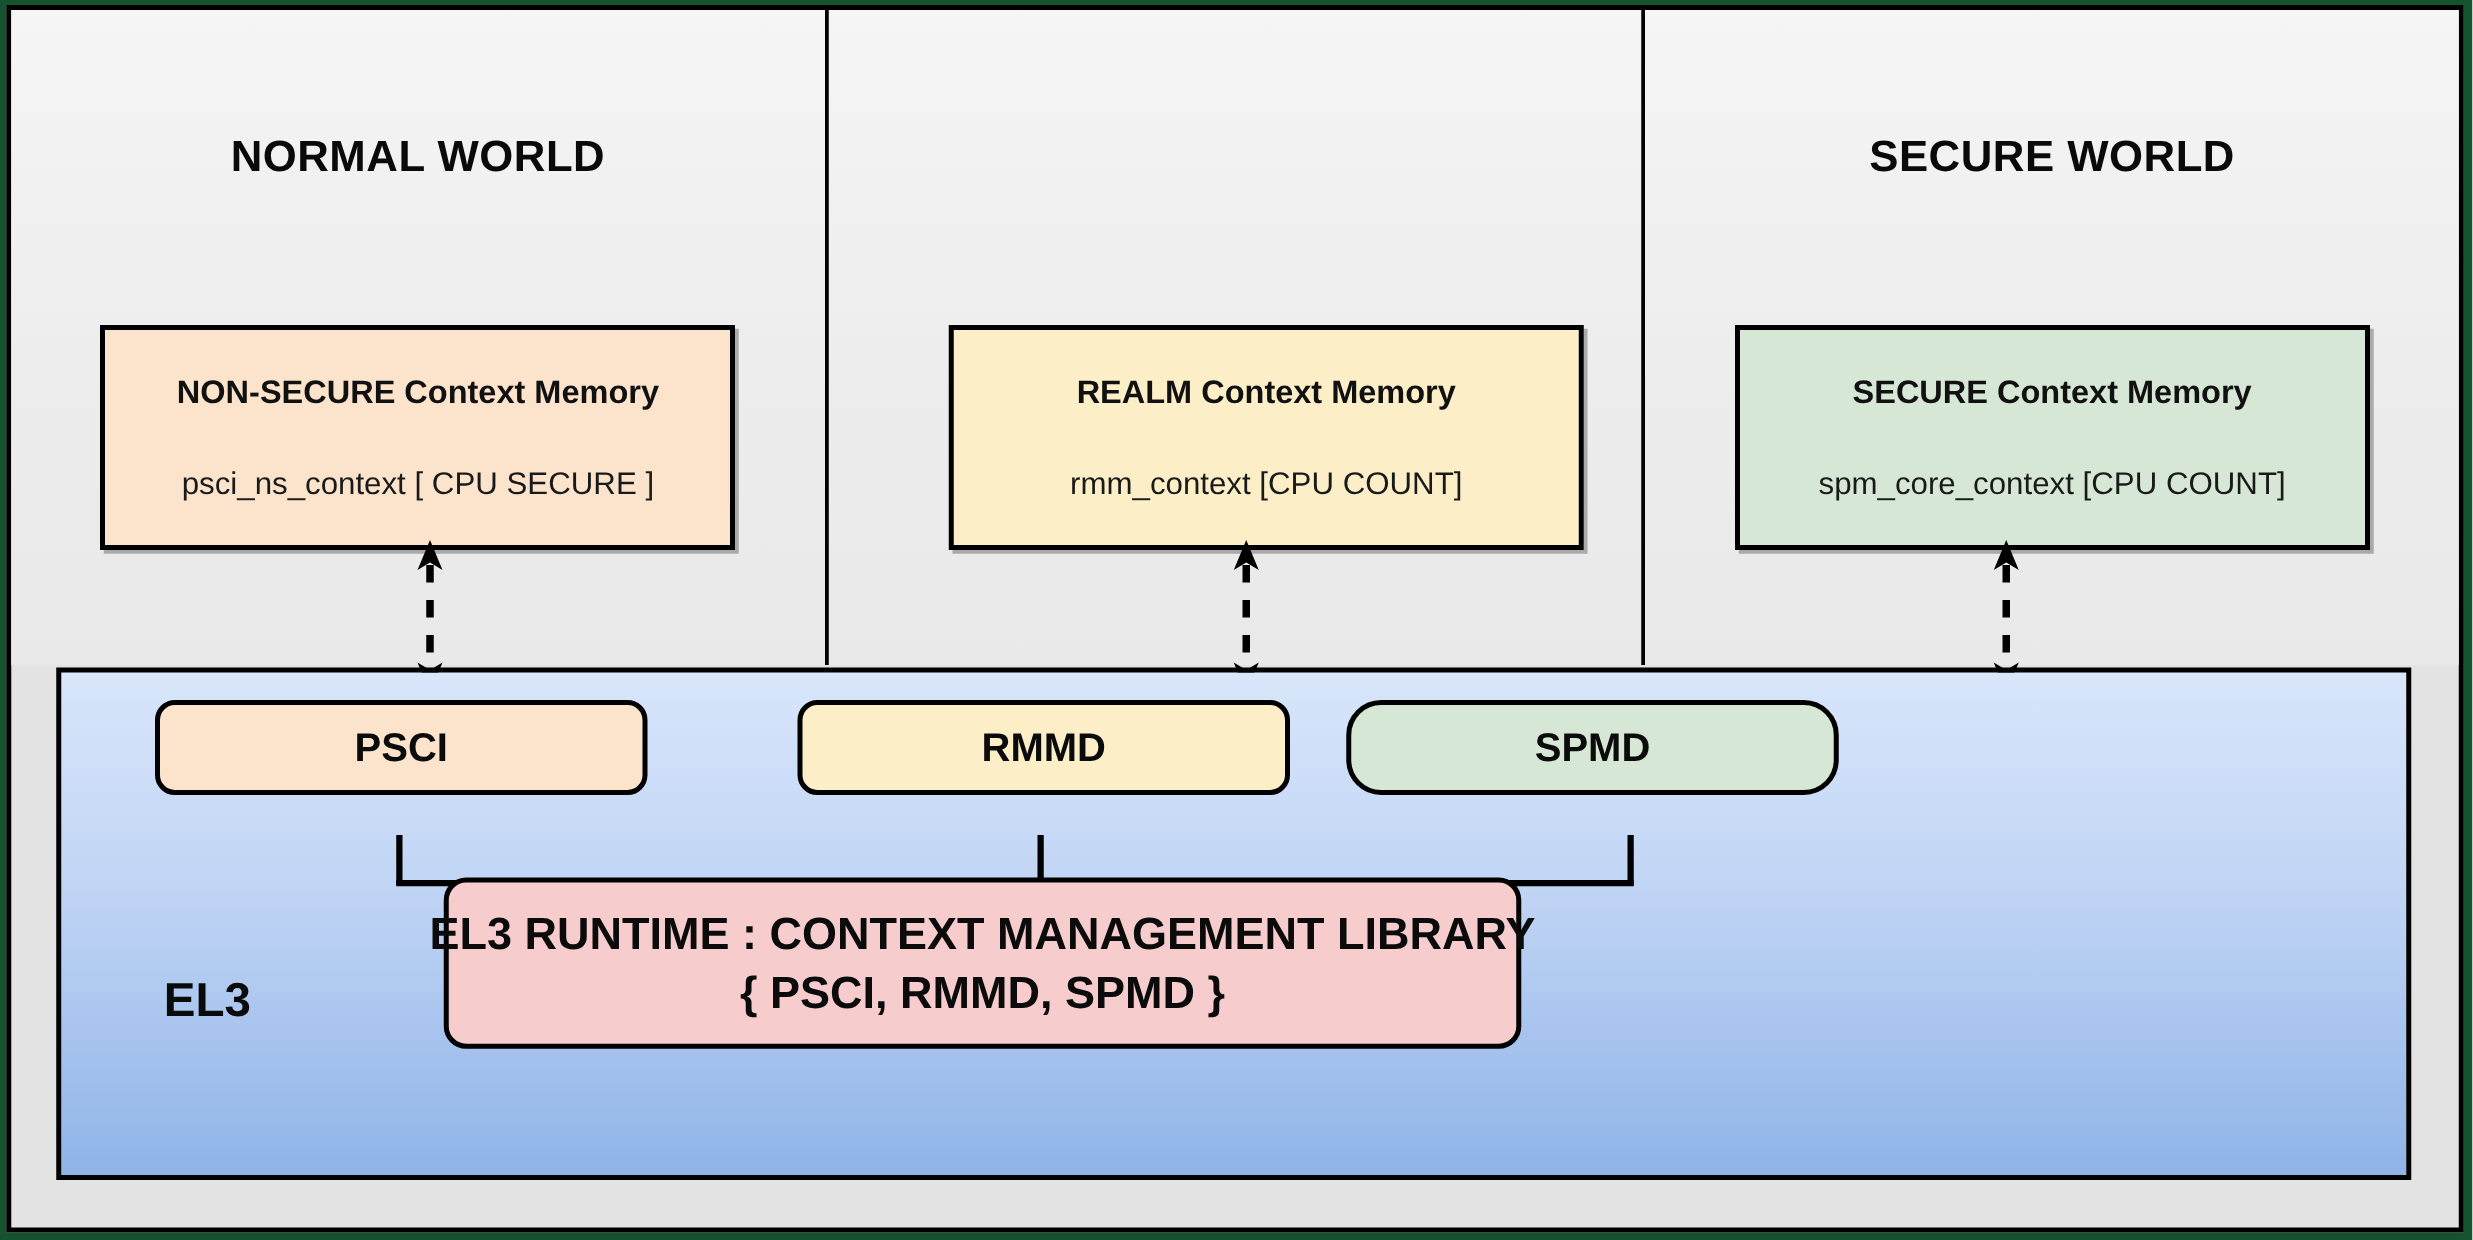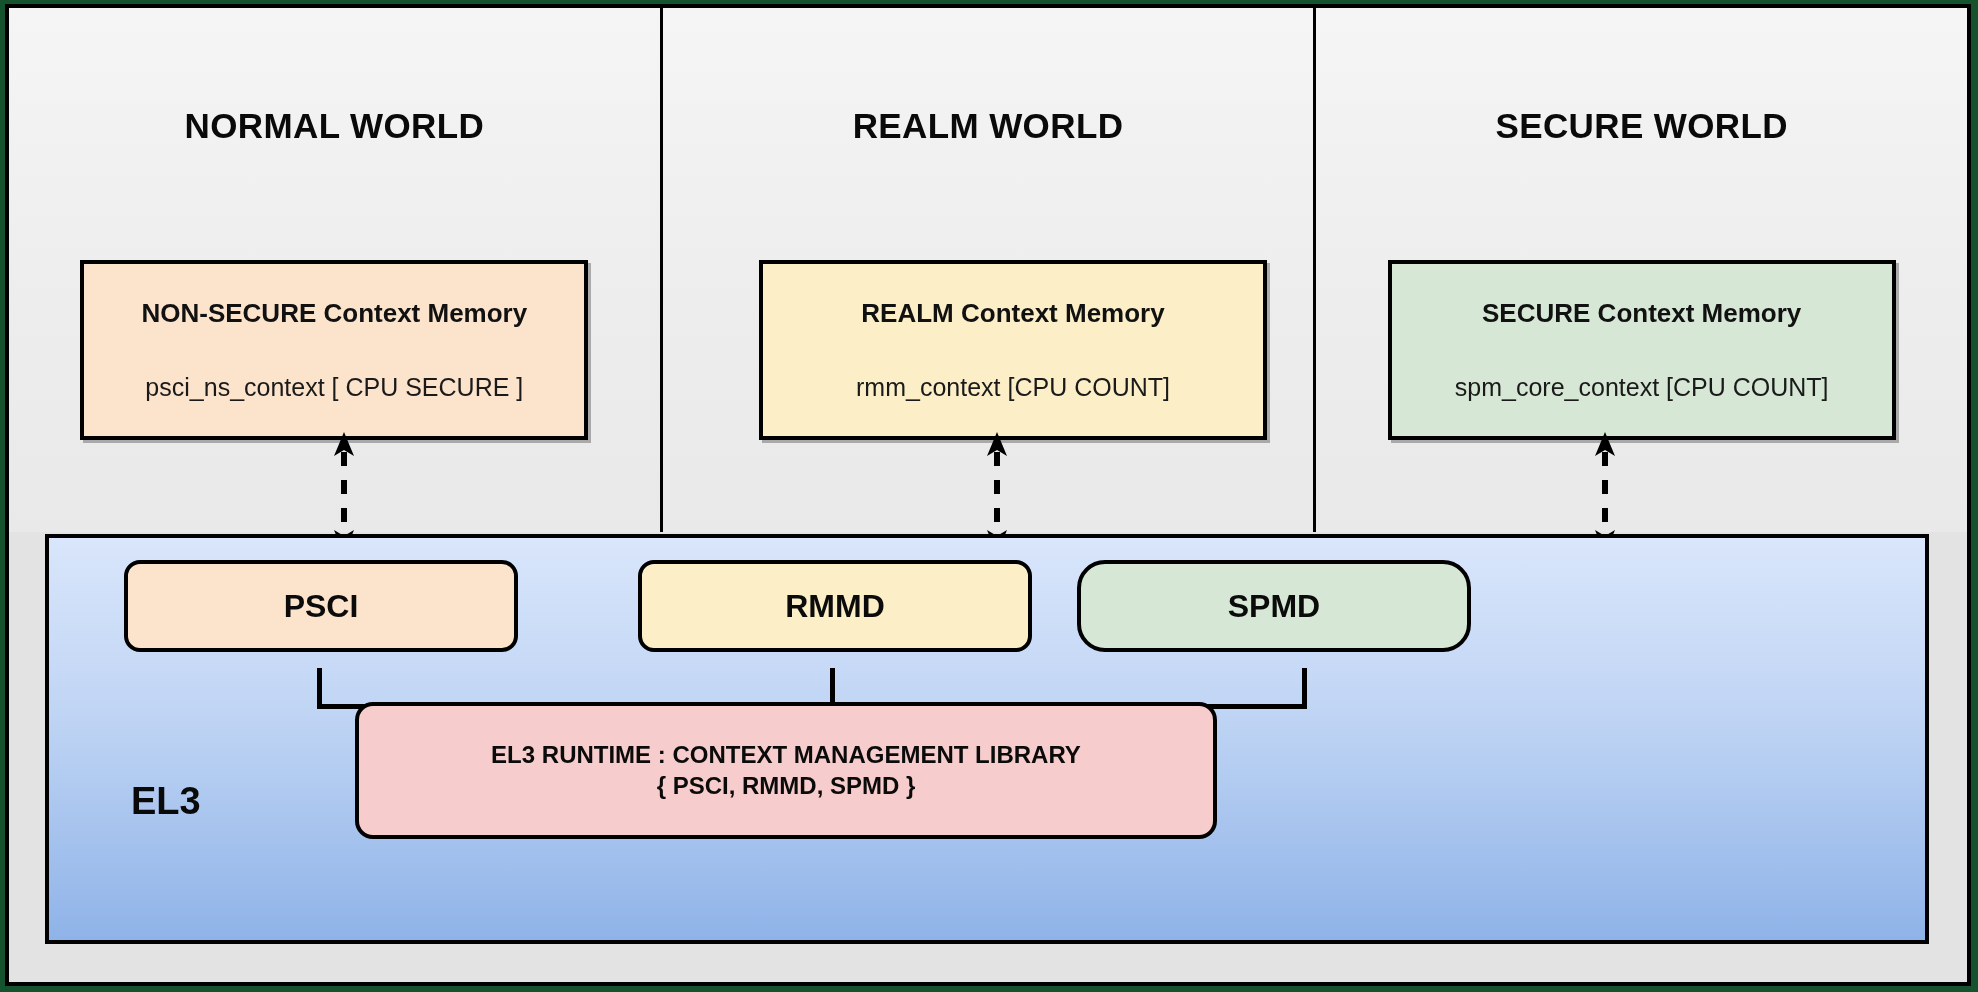--- a/index.html
+++ b/index.html
@@ -110,21 +110,21 @@
     font-size:38px;
     font-weight:bold;
     color:#0a0a0a;
   }
 
   
   .disp{
     position:absolute;
     top:22px;
     width:394px;
-    height:92px;
+    height:76px;
     border:4px solid #000000;
     border-radius:16px;
     box-sizing:border-box;
     display:flex;
     align-items:center;
     justify-content:center;
     font-size:32px;
     font-weight:bold;
     color:#0b0b0b;
   }
@@ -147,21 +147,21 @@
     border-radius:18px;
     box-sizing:border-box;
     display:flex;
     flex-direction:column;
     align-items:center;
     justify-content:center;
     text-align:center;
     line-height:1.28;
   }
   .runtime-box .rt-line{
-    font-size:24px;
+    font-size:36px;
     font-weight:bold;
     color:#0b0b0b;
     white-space:nowrap;
     text-align:right;
   }
 </style>
 </head>
 <body>
 
 <div id="canvas">
@@ -172,21 +172,20 @@
 
     <div class="world-panel">
       <div class="world-title">NORMAL WORLD</div>
       <div class="ctx-box ctx-ns">
         <div class="ctx-title">NON-SECURE Context Memory</div>
         <div class="ctx-sub">psci_ns_context  [ CPU SECURE ]</div>
       </div>
     </div>
 
     <div class="world-panel">
-      <div class="world-title">REALM WORLD</div>
       <div class="ctx-box ctx-realm">
         <div class="ctx-title">REALM Context Memory</div>
         <div class="ctx-sub">rmm_context [CPU COUNT]</div>
       </div>
     </div>
 
     <div class="world-panel">
       <div class="world-title">SECURE WORLD</div>
       <div class="ctx-box ctx-secure">
         <div class="ctx-title">SECURE Context Memory</div>

